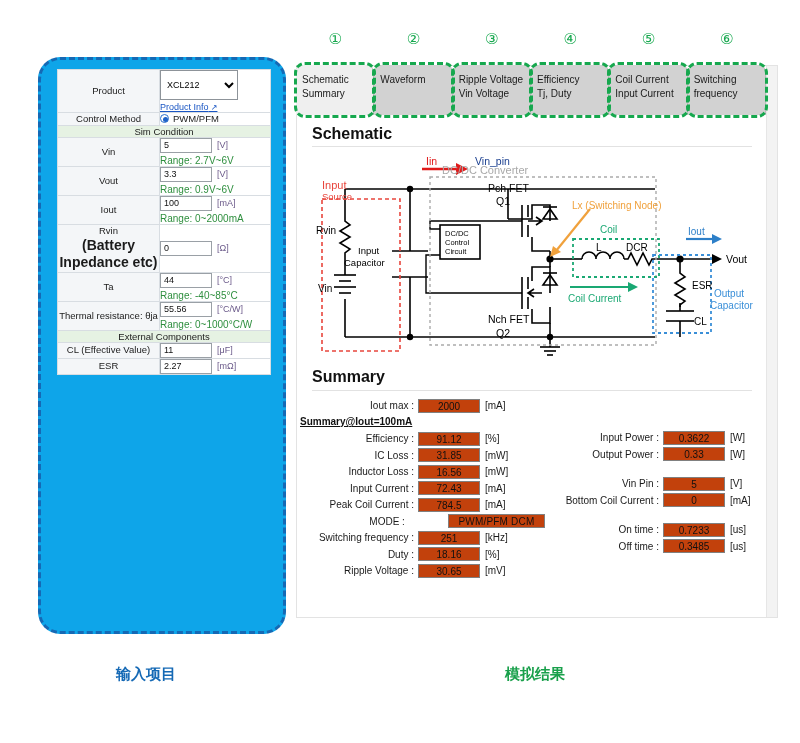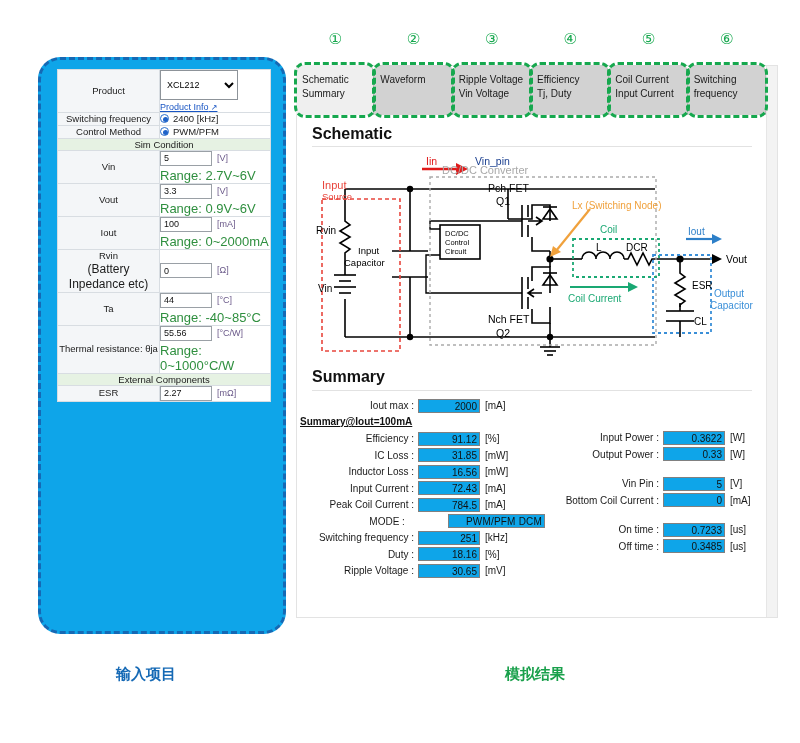--- a/index.html
+++ b/index.html
@@ -37,21 +37,21 @@
   }
   td.lbl {
     width:102px;
     background:#f4f6f8;
     text-align:center;
     font-size:9.5px;
     color:#1b1b1b;
     padding:6px 3px;
     line-height:1.25;
   }
-  td.lbl .sub { font-size:12px; display:block; }
+  td.lbl .sub { font-size:14px; display:block;font-weight:bold; }
   td.val {
     background:#ffffff;
     padding:5px 4px 5px 7px;
     font-size:9.5px;
   }
   tr.section td {
     background:#e6f2e3;
     text-align:center;
     font-size:9.5px;
     padding:5px 0;
@@ -62,21 +62,21 @@
     width:52px;
     border:1px solid #9aa0a6;
     background:#fff;
     font-size:9px;
     padding:1.5px 3px;
     color:#111;
     vertical-align:middle;
     font-family:"Liberation Sans",sans-serif;
   }
   .unit { color:#6b5a8a; font-size:9px; margin-left:5px; }
-  .range { display:block; color:#2f8f3f; font-size:13px; margin-top:2px; }
+  .range { display:block; color:#2f8f3f; font-size:10px; margin-top:2px; }
   select.pd {
     width:78px; font-size:9px; padding:8px 2px;
     border:1px solid #8d9399; background:#fff;
     font-family:"Liberation Sans",sans-serif;
   }
   .pinfo {
     display:block; margin-top:2px;
     color:#1a56c4; font-size:9px;
     text-decoration:underline; cursor:pointer;
   }
@@ -153,22 +153,22 @@
   .hr { position:absolute; height:1px; background:#e2e2e2; }
 
   
   #schematic { position:absolute; left:300px; top:147px; }
 
   
   #summary-wrap { position:absolute; left:300px; top:398px; width:470px; }
   .srow { display:flex; align-items:center; margin-bottom:1.5px; height:15px; }
   .skey { text-align:right; font-size:10px; color:#1a1a1a; padding-right:4px; }
   .sbox {
-    border:1px solid #808080; background:#0ea5e9;
-    font-size:10px; text-align:right;
+    border:1px solid #808080; background:#c2410c;
+    font-size:10px; text-align:center;
     padding:0 2px; height:14px; line-height:13px;
     color:#111;
   }
   .sunit { font-size:10px; color:#1a1a1a; margin-left:5px; }
   #left-summary { position:absolute; left:0; top:0; width:250px; }
   #left-summary .skey { width:118px; }
   #left-summary .sbox { width:62px; }
   #right-summary { position:absolute; left:253px; top:32px; width:215px; }
   #right-summary .skey { width:110px; }
   #right-summary .sbox { width:62px; }
@@ -190,24 +190,20 @@
 <body>
 
 <div id="left-panel">
   <table id="form-table">
     <tbody id="form-body">
         <tr>
           <td class="lbl"><span>Product</span></td>
           <td class="val"><select class="pd"><option>XCL212</option></select><span class="pinfo"><span>Product Info</span><span class="ext-ico"> ↗</span></span></td>
         </tr>
         <tr>
-          <td class="lbl"><span>Switching frequency</span></td>
-          <td class="val"><span class="radio"></span><span class="rlabel">2400 [kHz]</span></td>
-        </tr>
-        <tr>
           <td class="lbl"><span>Control Method</span></td>
           <td class="val"><span class="radio"></span><span class="rlabel">PWM/PFM</span></td>
         </tr>
         <tr class="section">
           <td colspan="2">Sim Condition</td>
         </tr>
         <tr>
           <td class="lbl"><span>Vin</span></td>
           <td class="val"><span class="txtbox">5</span><span class="unit">[V]</span><span class="range">Range: 2.7V~6V</span></td>
         </tr>
@@ -226,20 +222,24 @@
         <tr>
           <td class="lbl"><span>Ta</span></td>
           <td class="val"><span class="txtbox">44</span><span class="unit">[°C]</span><span class="range">Range: -40~85°C</span></td>
         </tr>
         <tr>
           <td class="lbl"><span>Thermal resistance: θja</span></td>
           <td class="val"><span class="txtbox">55.56</span><span class="unit">[°C/W]</span><span class="range">Range: 0~1000°C/W</span></td>
         </tr>
         <tr class="section">
           <td colspan="2">External Components</td>
+        </tr>
+        <tr>
+          <td class="lbl"><span>CL (Effective Value)</span></td>
+          <td class="val"><span class="txtbox">11</span><span class="unit">[μF]</span></td>
         </tr>
         <tr>
           <td class="lbl"><span>ESR</span></td>
           <td class="val"><span class="txtbox">2.27</span><span class="unit">[mΩ]</span></td>
         </tr>
       </tbody>
   </table>
 </div>
 
 <div id="right-panel">

